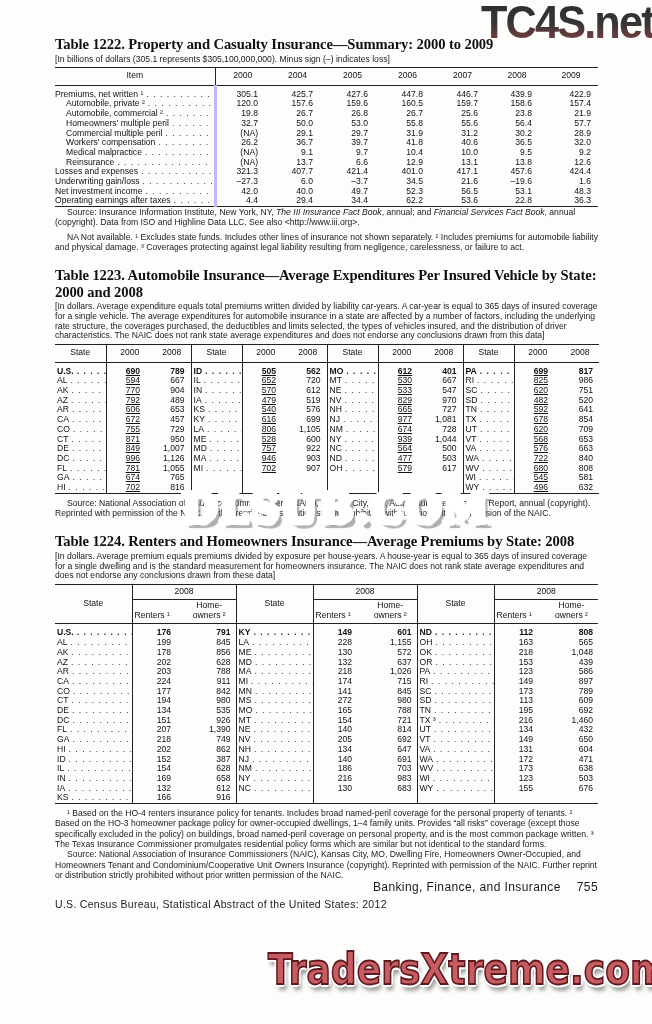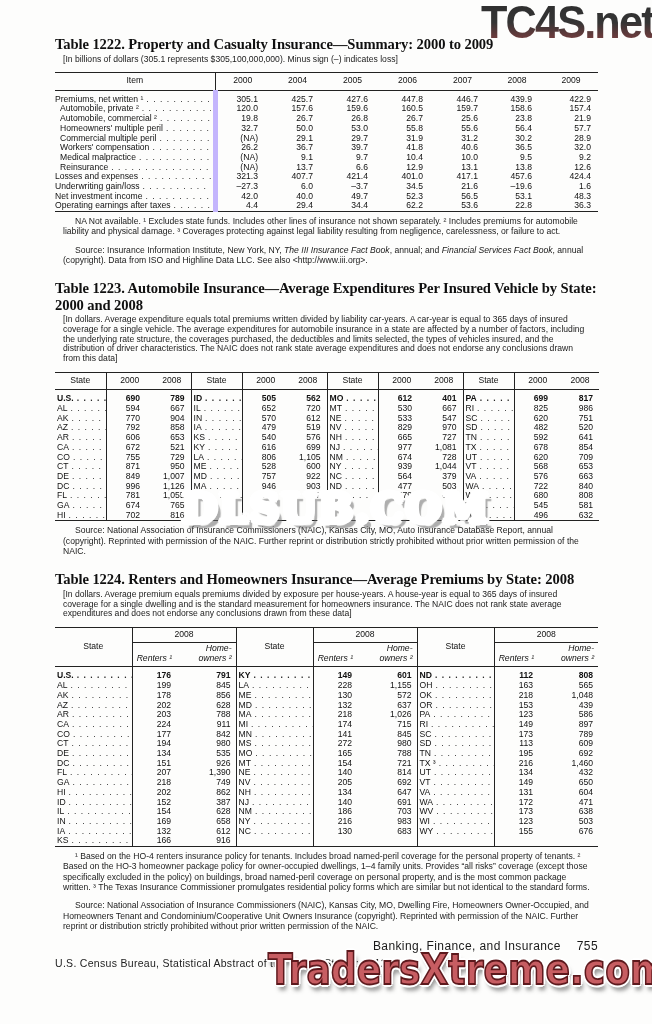--- a/index.html
+++ b/index.html
@@ -3,63 +3,63 @@
 <meta charset="utf-8">
 <style>
   html,body{margin:0;padding:0;background:#888;}
   .page{position:relative;width:652px;height:1024px;background:#fdfdfc;overflow:hidden;
         font-family:"Liberation Sans",sans-serif;color:#161616;}
   .content{position:absolute;left:55px;top:36px;width:543px;}
 
   h1.tt{font-family:"Liberation Serif",serif;font-weight:bold;font-size:14.6px;
         line-height:16.5px;margin:0;letter-spacing:-0.1px;color:#101010;}
   h1.tt.sp{margin-top:15px;}
-  p{margin:8px;}
+  p{margin:0;}
   .bracket{font-size:8.6px;line-height:9.7px;margin-top:2px;color:#1a1a1a;}
   .fn{font-size:8.6px;line-height:10.3px;text-indent:12px;color:#1a1a1a;}
   .fn.top{margin-top:4px;}
 
   table{border-collapse:collapse;table-layout:fixed;width:543px;margin-top:3px;
         border-bottom:1px solid #222;font-size:8.6px;color:#111;}
   th{font-weight:normal;font-size:8.6px;}
   thead th{border-top:1.5px solid #222;border-bottom:1px solid #222;
            padding:3px 0 4px;text-align:center;line-height:9.5px;}
   tbody td{line-height:9.7px;height:9.7px;padding:0;vertical-align:bottom;
            white-space:nowrap;overflow:hidden;}
   .num{text-align:right;}
   .cf{display:flex;align-items:baseline;width:100%;}
   .lbl{white-space:nowrap;}
-  .lbl.sub{margin-left:5px;}
+  .lbl.sub{margin-left:11px;}
   .dots{flex:1 1 auto;overflow:hidden;white-space:nowrap;margin:0 2px 0 3px;min-width:2px;}
   .dots::before{content:". . . . . . . . . . . . . . . . . . . . . . . . . . . . . .";
                 letter-spacing:1px;color:#2a2a2a;}
   .lbl:empty ~ .dots{visibility:hidden;}
 
   
   .t22 th.hitem{border-right:1px solid #222;margin-top:43px;}
-  .t22 td.item{border-right:5px solid #c4b5fd;text-align:center;}
+  .t22 td.item{border-right:3px solid #c4b5fd;text-align:center;}
   .t22 td.num{padding-right:12px;}
   .t22 td.num.last{padding-right:7px;}
   .t22 tbody tr:first-of-type td{padding-top:2px;height:11.7px;}
 
   
   .t23 td.st,.t23 th.hst{border-right:1px solid #222;}
   .t23 td.gb,.t23 th.hgb{border-right:1px solid #222;}
   .t23 td.gb:last-child,.t23 th.hgb:last-child{border-right:none;}
-  .t23 td.a{padding-right:13px;}
+  .t23 td.a{padding-right:13px;text-decoration:underline;}
   .t23 td.b{padding-right:6px;}
   .t23 tbody tr:first-of-type td{font-weight:bold;padding-top:2px;height:11.7px;}
   .t23 .cf{padding-left:2px;}
 
   
   .t24 th.hst{border-right:1px solid #222;border-bottom:1px solid #222;vertical-align:middle;}
   .t24 th.hyr{border-right:1px solid #222;border-bottom:1px solid #222;padding:2px 0 3px;}
   .t24 th.hyr:last-child{border-right:none;}
-  .t24 th.hsub{border-bottom:1px solid #222;border-top:none;text-align:right;
-               vertical-align:bottom;padding:1px 0 3px;line-height:9.5px;font-style:italic;}
+  .t24 th.hsub{border-bottom:1px solid #222;border-top:none;
+               vertical-align:bottom;padding:1px 0 3px;line-height:9.5px;}
   .t24 th.hsub.r{padding-right:15px;}
   .t24 th.hsub.h{padding-right:4px;border-right:1px solid #222;white-space:normal;}
   .t24 th.hsub.h:last-child{border-right:none;}
   .t24 td.st{border-right:1px solid #222;}
   .t24 td.re{padding-right:16px;padding-left:12px;}
   .t24 td.ho{padding-right:5px;border-right:1px solid #222;}
   .t24 td.ho:last-child{border-right:none;}
   .t24 tbody tr:first-of-type td{font-weight:bold;padding-top:2px;height:11.7px;}
   .t24 .cf{padding-left:2px;}
 
@@ -316,24 +316,24 @@
             <td class="num">29.4</td>
             <td class="num">34.4</td>
             <td class="num">62.2</td>
             <td class="num">53.6</td>
             <td class="num">22.8</td>
             <td class="num last">36.3</td>
           </tr>
         </tbody>
     </table>
 
-    <p class="fn top">NA Not available. ¹ Excludes state funds. Includes other lines of insurance not shown separately. ² Includes premiums for automobile liability and physical damage. ³ Coverages protecting against legal liability resulting from negligence, carelessness, or failure to act.</p>
     <p class="fn">
       
     <span style="">Source: Insurance Information Institute, New York, NY, </span><span style="font-style:italic">The III Insurance Fact Book</span><span style="">, annual; and </span><span style="font-style:italic">Financial Services Fact Book</span><span style="">, annual (copyright). Data from ISO and Highline Data LLC. See also &lt;http://www.iii.org&gt;.</span></p>
+    <p class="fn top">NA Not available. ¹ Excludes state funds. Includes other lines of insurance not shown separately. ² Includes premiums for automobile liability and physical damage. ³ Coverages protecting against legal liability resulting from negligence, carelessness, or failure to act.</p>
 
     <h1 class="tt sp">Table 1223. Automobile Insurance—Average Expenditures Per Insured Vehicle by State: 2000 and 2008</h1>
     <p class="bracket">[In dollars. Average expenditure equals total premiums written divided by liability car-years. A car-year is equal to 365 days of insured coverage for a single vehicle. The average expenditures for automobile insurance in a state are affected by a number of factors, including the underlying rate structure, the coverages purchased, the deductibles and limits selected, the types of vehicles insured, and the distribution of driver characteristics. The NAIC does not rank state average expenditures and does not endorse any conclusions drawn from this data]</p>
 
     <table class="t23">
       <colgroup>
         <col style="width:51px">
           <col style="width:47px">
           <col style="width:38px">
         <col style="width:51px">
@@ -470,21 +470,21 @@
           </tr>
 
           <tr>
             <td class="st">
               <div class="cf">
                 <span class="lbl">AZ</span>
                 <span class="dots"></span>
               </div>
             </td>
             <td class="num a">792</td>
-            <td class="num b gb">858</td>
+            <td class="num b gb">489</td>
             <td class="st">
               <div class="cf">
                 <span class="lbl">IA</span>
                 <span class="dots"></span>
               </div>
             </td>
             <td class="num a">479</td>
             <td class="num b gb">519</td>
             <td class="st">
               <div class="cf">
@@ -540,21 +540,21 @@
           </tr>
 
           <tr>
             <td class="st">
               <div class="cf">
                 <span class="lbl">CA</span>
                 <span class="dots"></span>
               </div>
             </td>
             <td class="num a">672</td>
-            <td class="num b gb">521</td>
+            <td class="num b gb">457</td>
             <td class="st">
               <div class="cf">
                 <span class="lbl">KY</span>
                 <span class="dots"></span>
               </div>
             </td>
             <td class="num a">616</td>
             <td class="num b gb">699</td>
             <td class="st">
               <div class="cf">
@@ -661,21 +661,21 @@
             </td>
             <td class="num a">757</td>
             <td class="num b gb">922</td>
             <td class="st">
               <div class="cf">
                 <span class="lbl">NC</span>
                 <span class="dots"></span>
               </div>
             </td>
             <td class="num a">564</td>
-            <td class="num b gb">379</td>
+            <td class="num b gb">500</td>
             <td class="st">
               <div class="cf">
                 <span class="lbl">VA</span>
                 <span class="dots"></span>
               </div>
             </td>
             <td class="num a">576</td>
             <td class="num b gb">663</td>
           </tr>
 

